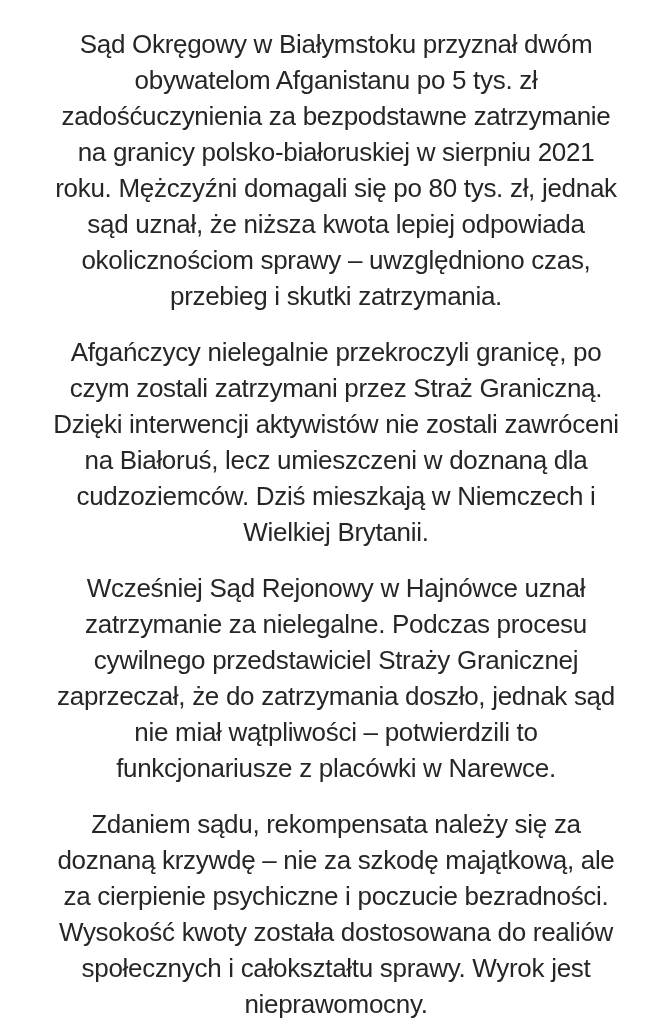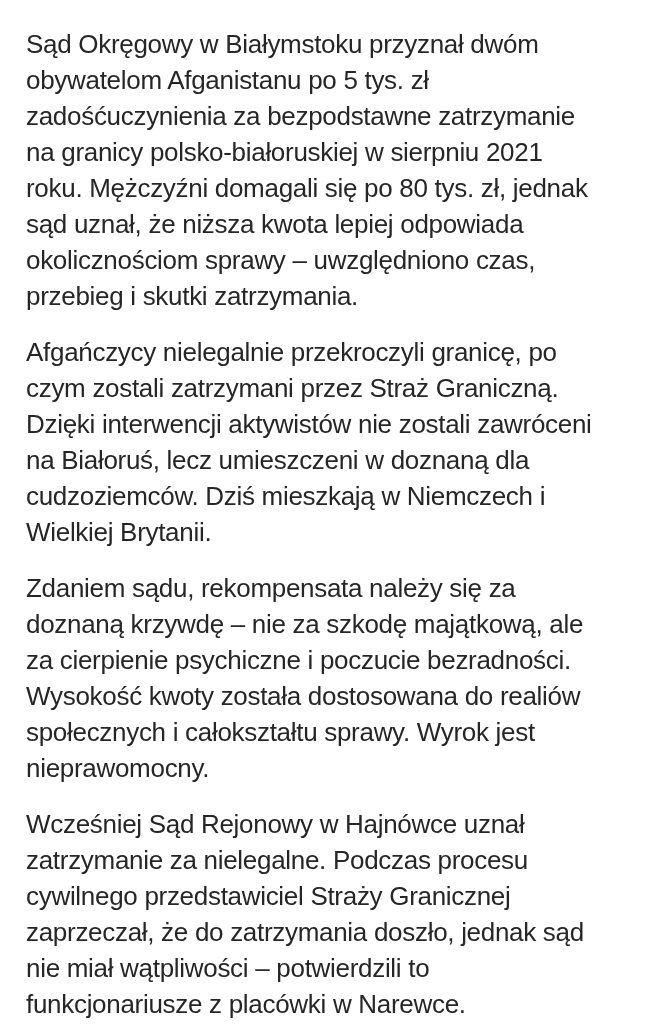--- a/index.html
+++ b/index.html
@@ -15,20 +15,21 @@
     padding: 26px 12px 0 26px;
     font-family: "Liberation Sans", "DejaVu Sans", sans-serif;
     font-size: 26px;
     line-height: 36px;
     letter-spacing: -0.3px;
     color: #262626;
     -webkit-font-smoothing: antialiased;
   }
   .article {
     width: 620px;
+    text-align: center;
   }
   .article p {
     margin: 0 0 20px 0;
     white-space: pre-line; 
     font-weight: 400;
   }
 </style>
 </head>
 <body>
 
@@ -40,25 +41,25 @@
 roku. Mężczyźni domagali się po 80 tys. zł, jednak
 sąd uznał, że niższa kwota lepiej odpowiada
 okolicznościom sprawy – uwzględniono czas,
 przebieg i skutki zatrzymania.</p>
   <p>Afgańczycy nielegalnie przekroczyli granicę, po
 czym zostali zatrzymani przez Straż Graniczną.
 Dzięki interwencji aktywistów nie zostali zawróceni
 na Białoruś, lecz umieszczeni w doznaną dla
 cudzoziemców. Dziś mieszkają w Niemczech i
 Wielkiej Brytanii.</p>
+  <p>Wcześniej Sąd Rejonowy w Hajnówce uznał
+zatrzymanie za nielegalne. Podczas procesu
+cywilnego przedstawiciel Straży Granicznej
+zaprzeczał, że do zatrzymania doszło, jednak sąd
+nie miał wątpliwości – potwierdzili to
+funkcjonariusze z placówki w Narewce.</p>
   <p>Zdaniem sądu, rekompensata należy się za
 doznaną krzywdę – nie za szkodę majątkową, ale
 za cierpienie psychiczne i poczucie bezradności.
 Wysokość kwoty została dostosowana do realiów
 społecznych i całokształtu sprawy. Wyrok jest
 nieprawomocny.</p>
-  <p>Wcześniej Sąd Rejonowy w Hajnówce uznał
-zatrzymanie za nielegalne. Podczas procesu
-cywilnego przedstawiciel Straży Granicznej
-zaprzeczał, że do zatrzymania doszło, jednak sąd
-nie miał wątpliwości – potwierdzili to
-funkcjonariusze z placówki w Narewce.</p>
 </main>
 
 </body></html>

